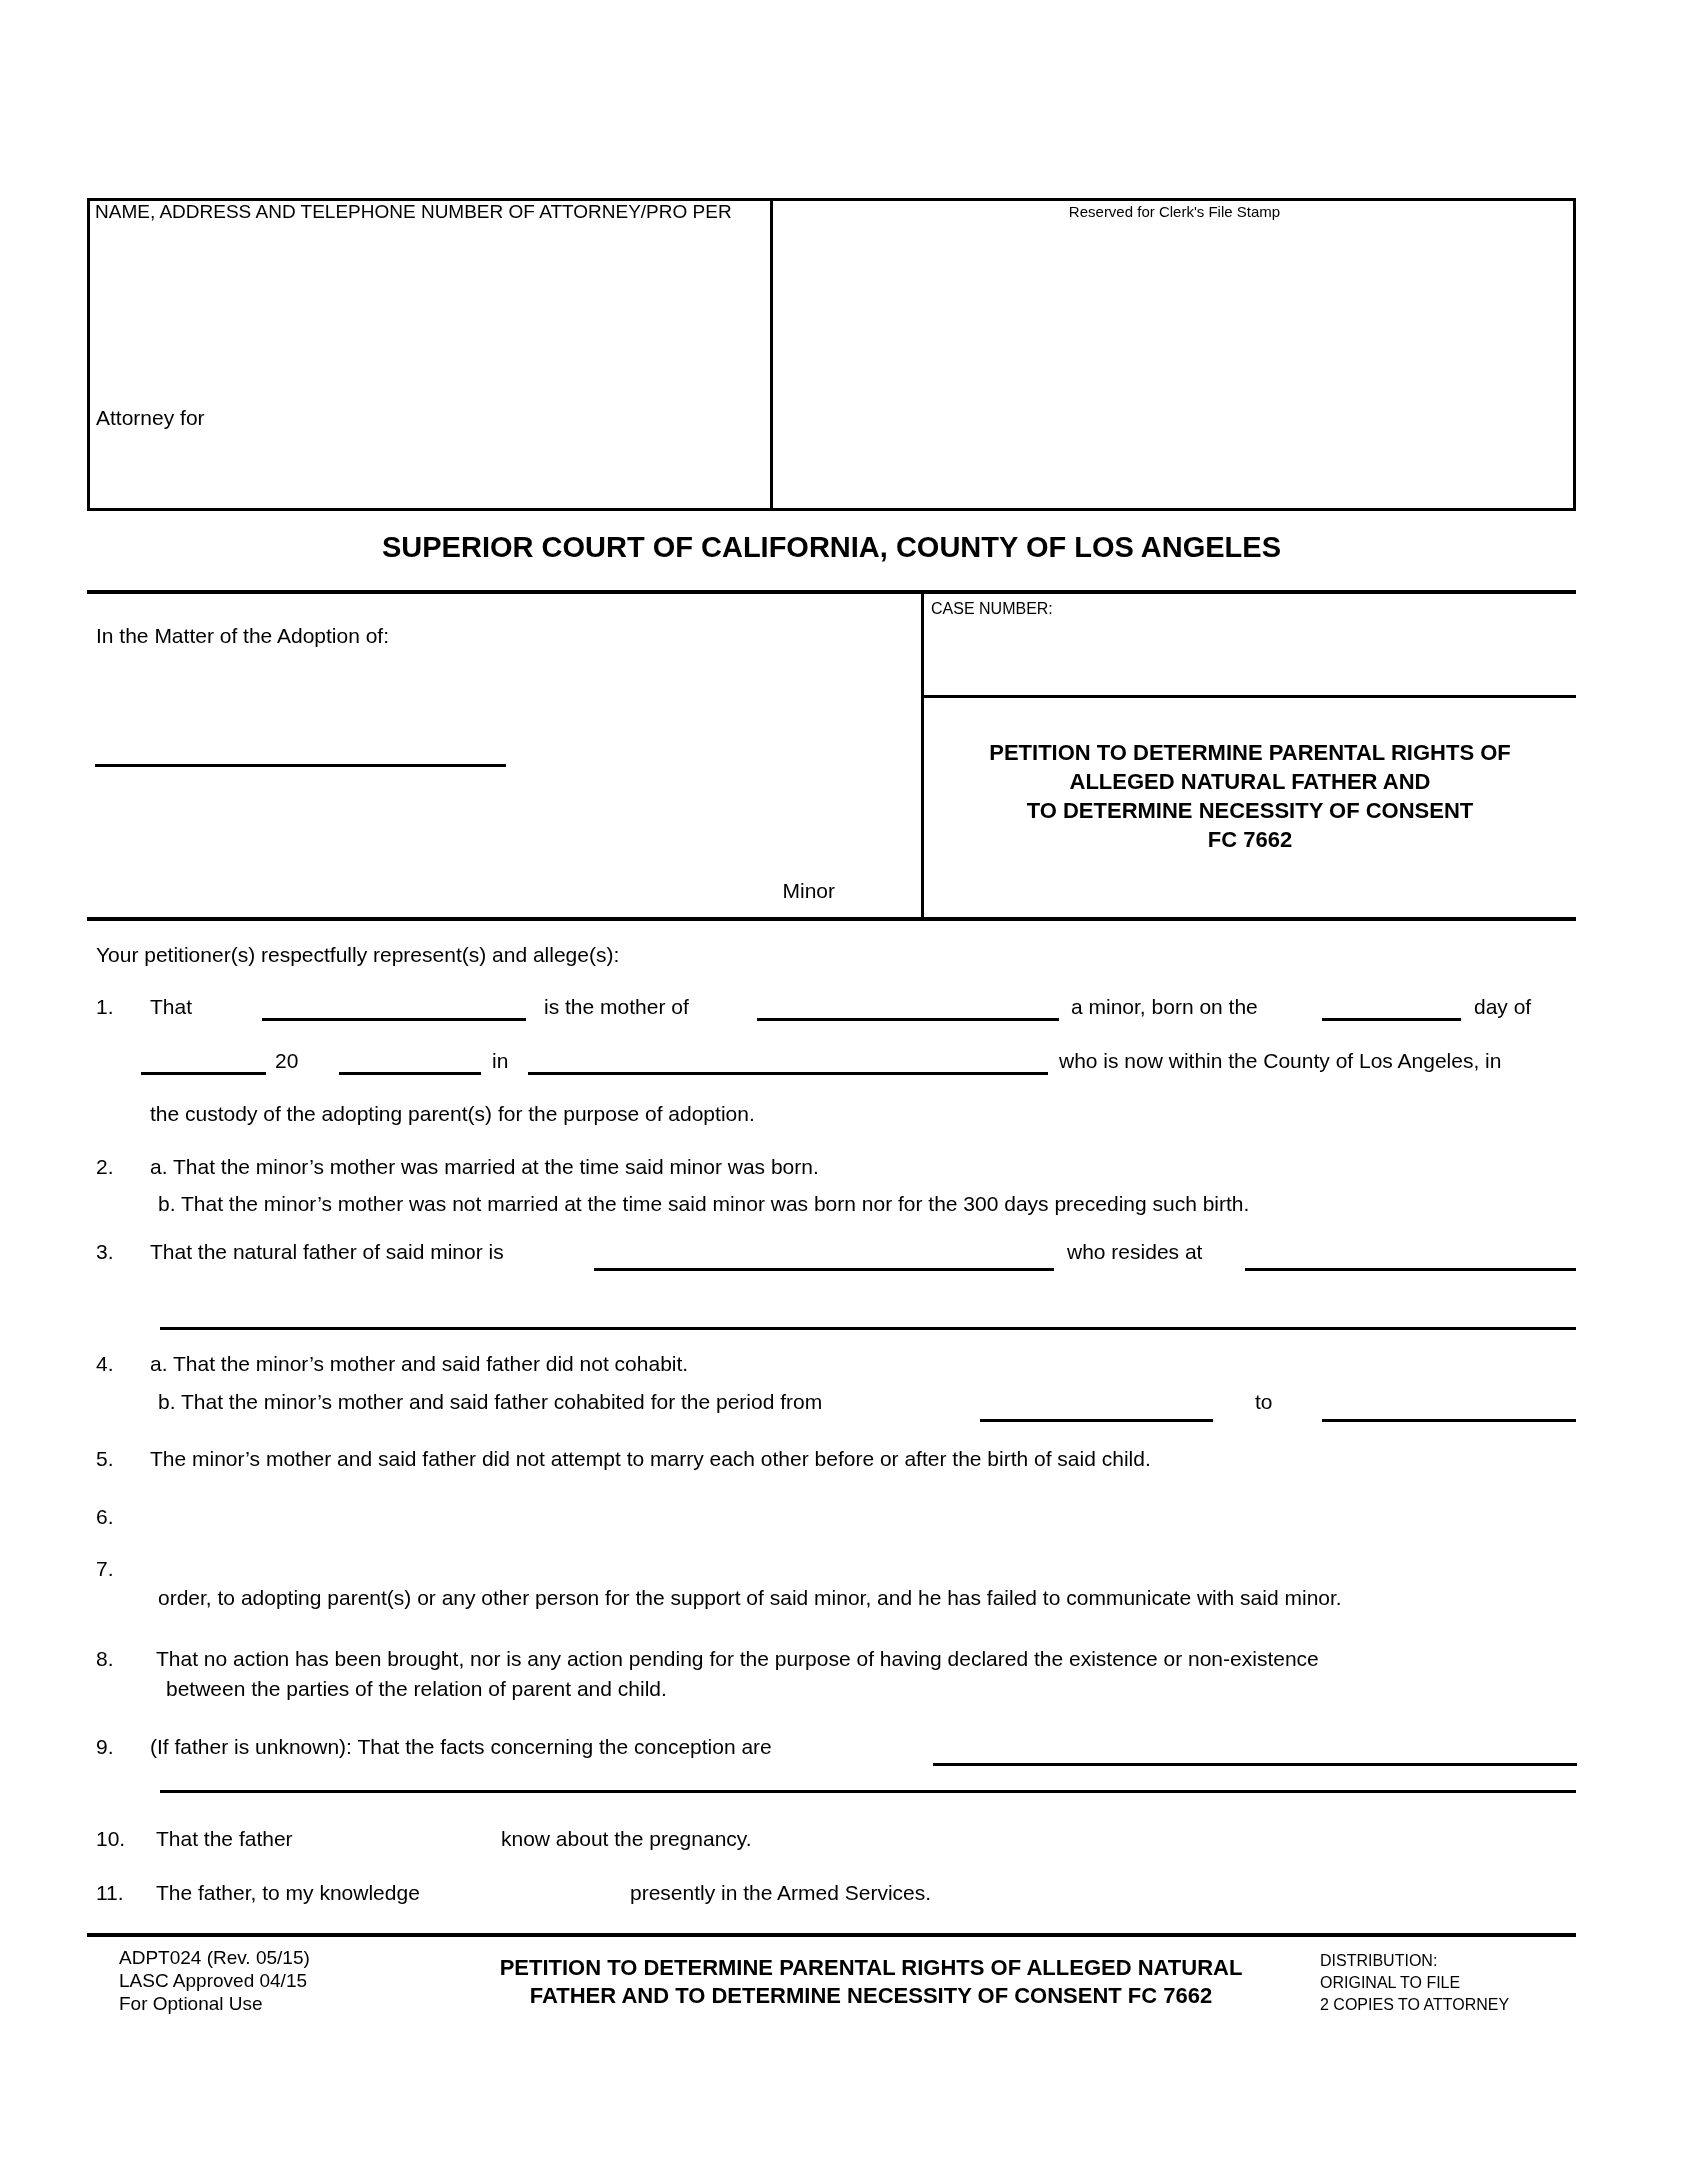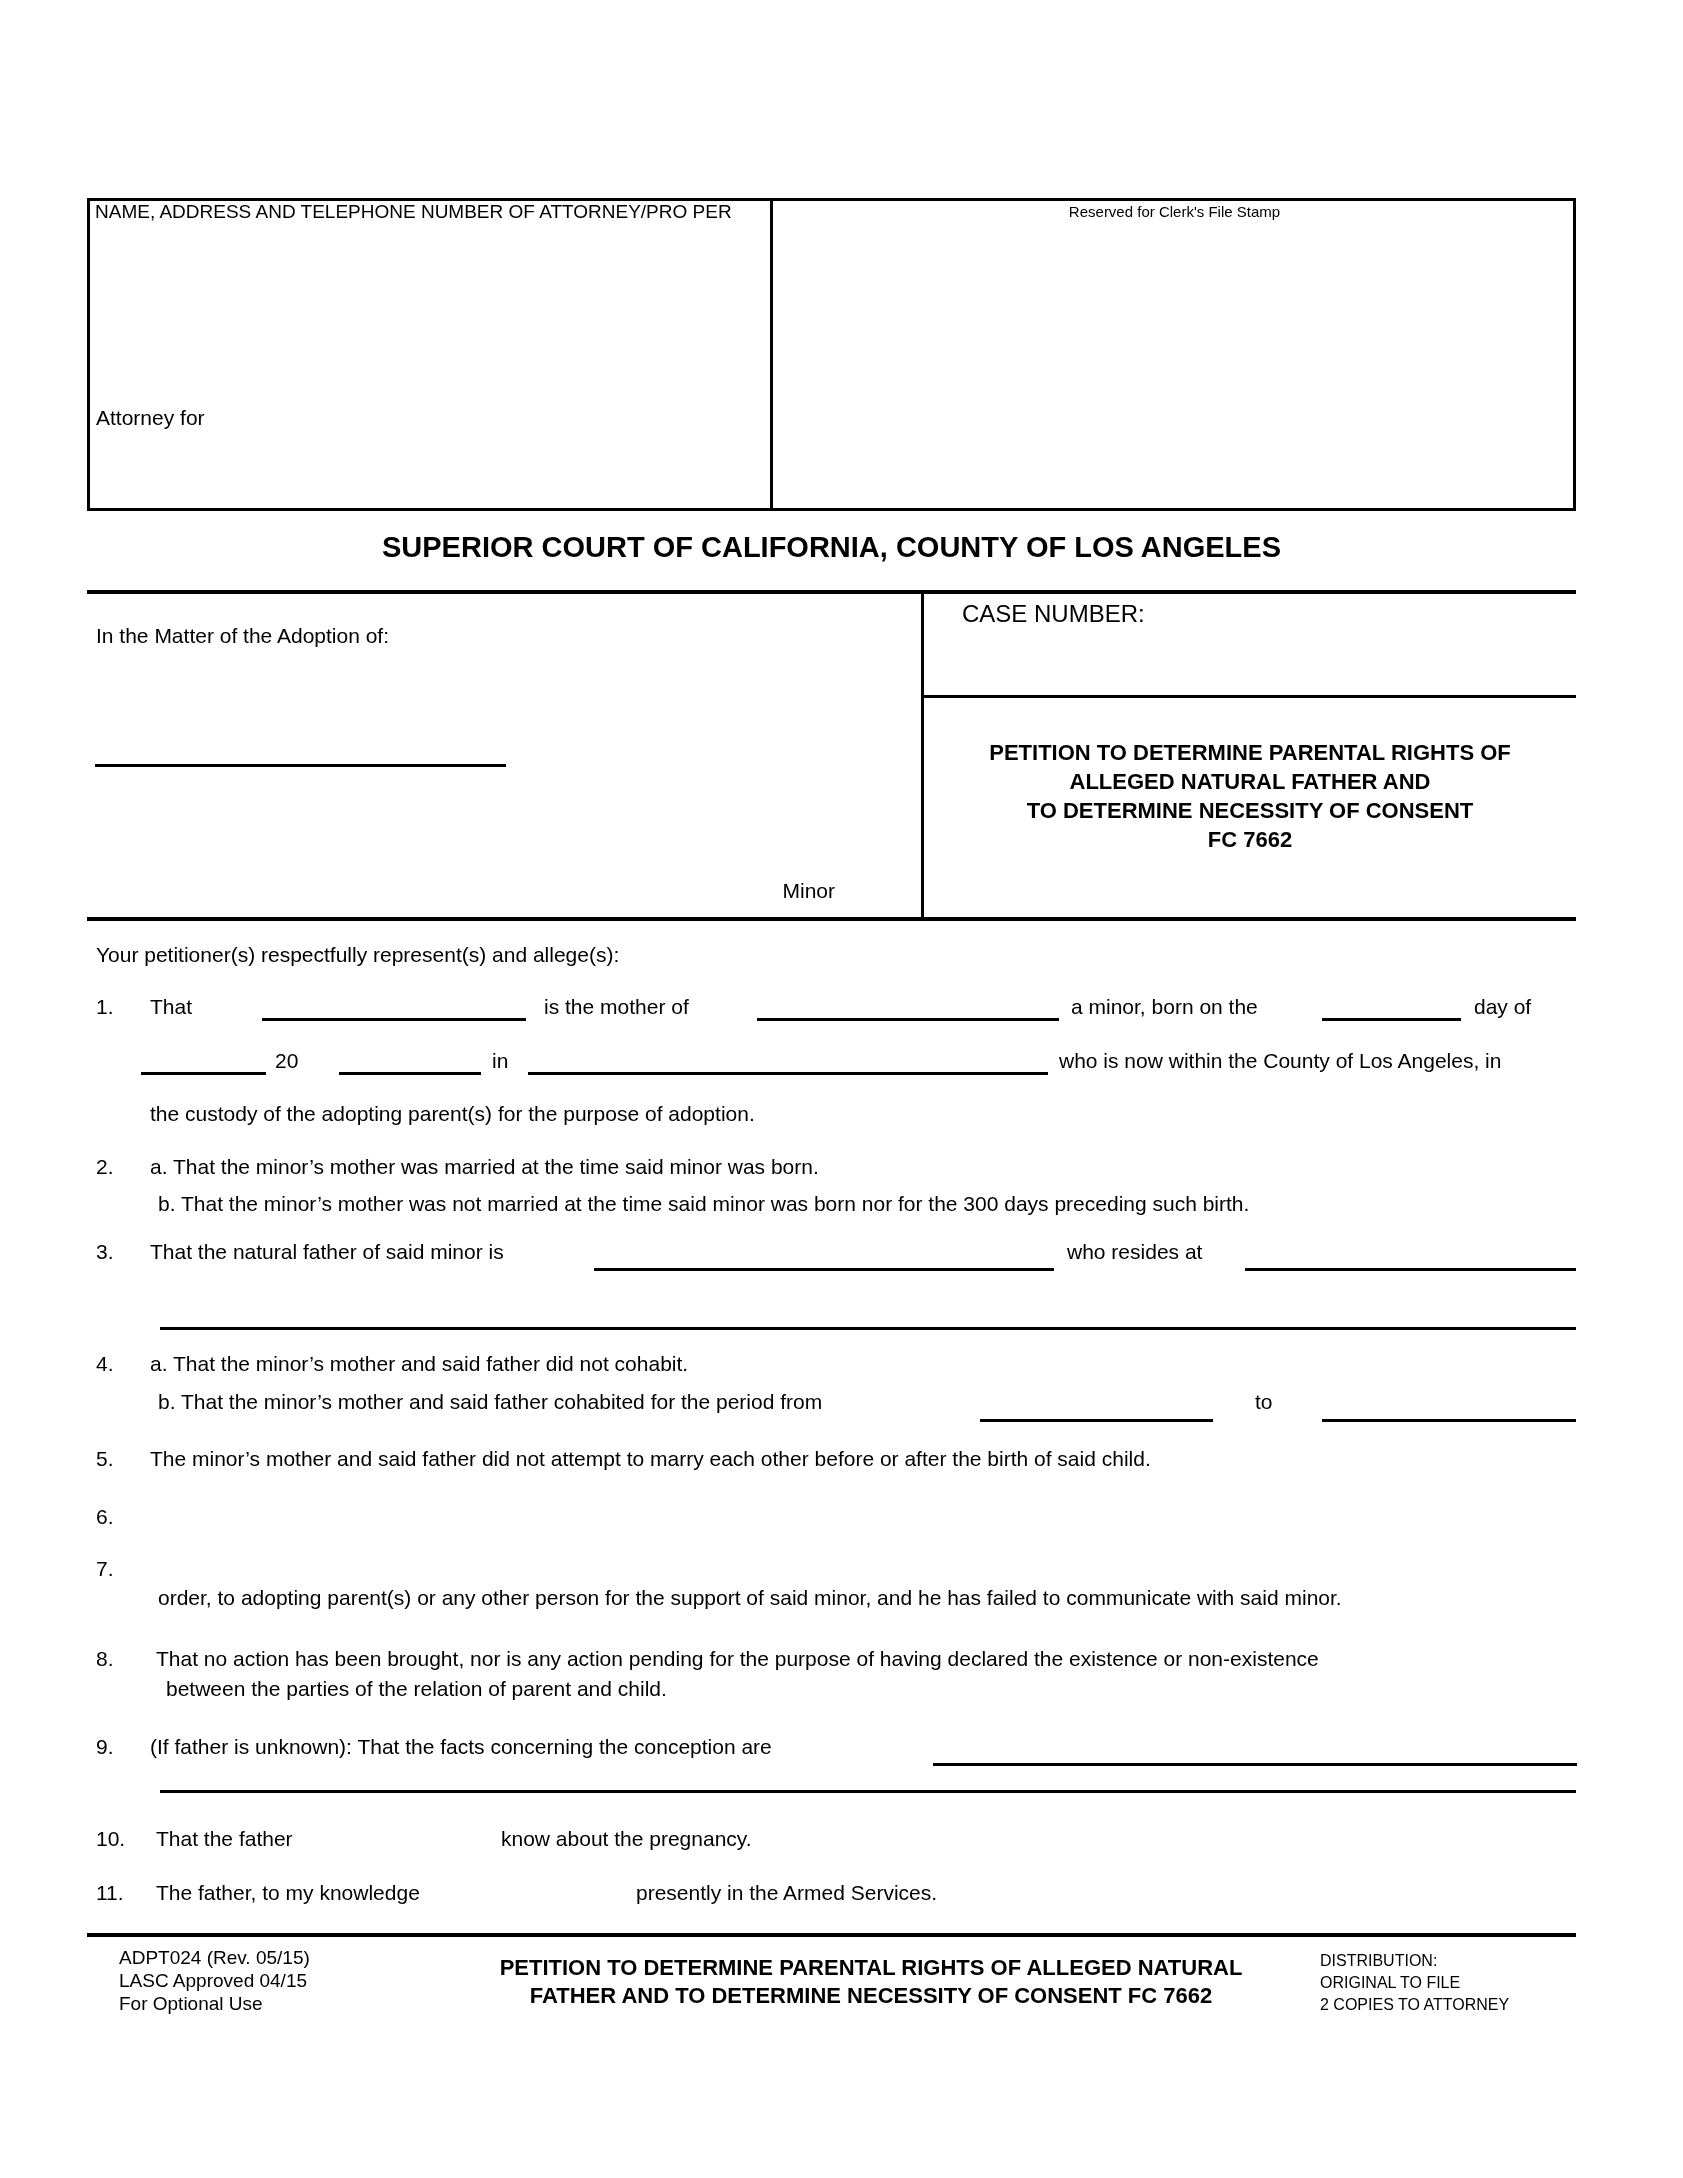--- a/index.html
+++ b/index.html
@@ -11,21 +11,21 @@
     color:#000;
     overflow:hidden;
   }
   .t{position:absolute;white-space:nowrap;font-size:21px;line-height:1.15;}
   .rule{position:absolute;background:#000;}
   .blank{position:absolute;border-bottom:3px solid #000;height:0;}
   .small{font-size:15px;}
   .boxlabel{font-size:19px;}
   .courttitle{font-weight:bold;font-size:29px;text-align:center;}
   .captitle{font-weight:bold;font-size:22px;line-height:29px;text-align:center;}
-  .caselabel{font-size:24px;margin-left:31px;}
+  .caselabel{font-size:16px;}
   .fleft{font-size:19px;line-height:23px;}
   .fcenter{font-weight:bold;font-size:22px;line-height:28px;text-align:center;}
   .fright{font-size:16px;line-height:22px;}
   .border-box{position:absolute;border:3px solid #000;box-sizing:border-box;}
 </style>
 </head>
 <body>
 
 <div id="page">
 
@@ -116,21 +116,21 @@
   <div class="blank" style="left:160px;top:1790px;width:1416px;"></div>
 
   <div class="t" style="left:96px;top:1827px;">10.</div>
   <div class="t" style="left:156px;top:1827px;">That the father</div>
   <div class="blank" style="left:327px;top:1849px;width:158px;border-bottom:none;"></div>
   <div class="t" style="left:501px;top:1827px;">know about the pregnancy.</div>
 
   <div class="t" style="left:96px;top:1881px;">11.</div>
   <div class="t" style="left:156px;top:1881px;">The father, to my knowledge</div>
   <div class="blank" style="left:475px;top:1904px;width:139px;border-bottom:none;"></div>
-  <div class="t" style="left:630px;top:1881px;margin-left:6px;">presently in the Armed Services.</div>
+  <div class="t" style="left:630px;top:1881px;">presently in the Armed Services.</div>
 
   <div class="rule" style="left:87px;top:1933px;width:1489px;height:4px;"></div>
 
   <div style="position:absolute;left:119px;top:1946px;">
     <div class="fleft">ADPT024 (Rev. 05/15)</div>
     <div class="fleft">LASC Approved 04/15</div>
     <div class="fleft">For Optional Use</div>
   </div>
 
   <div style="position:absolute;left:277px;top:1954px;width:1188px;">

